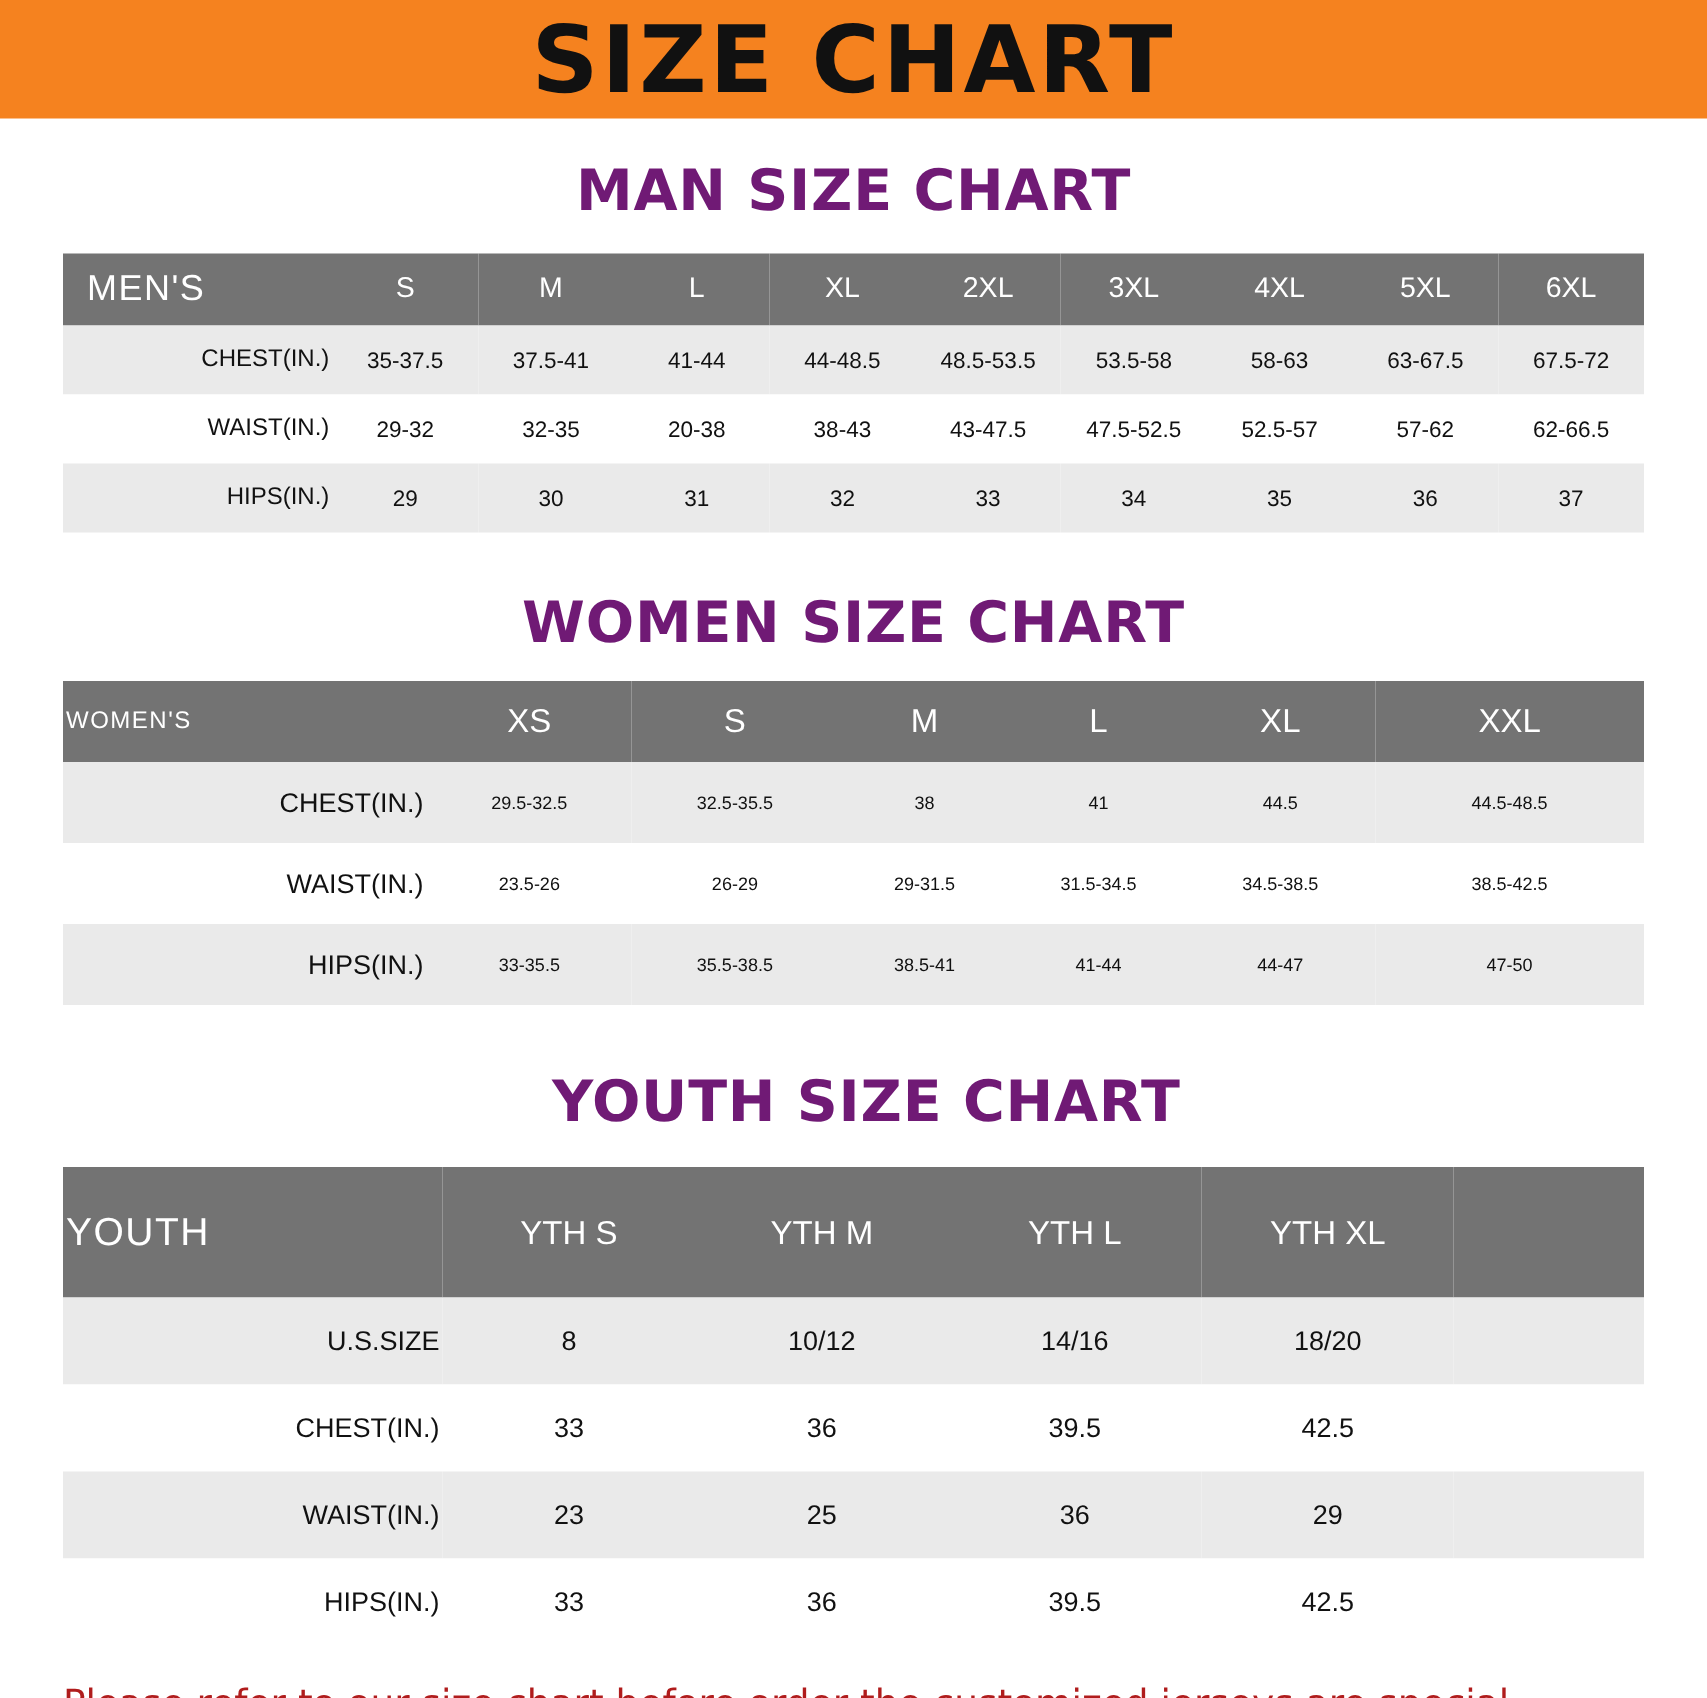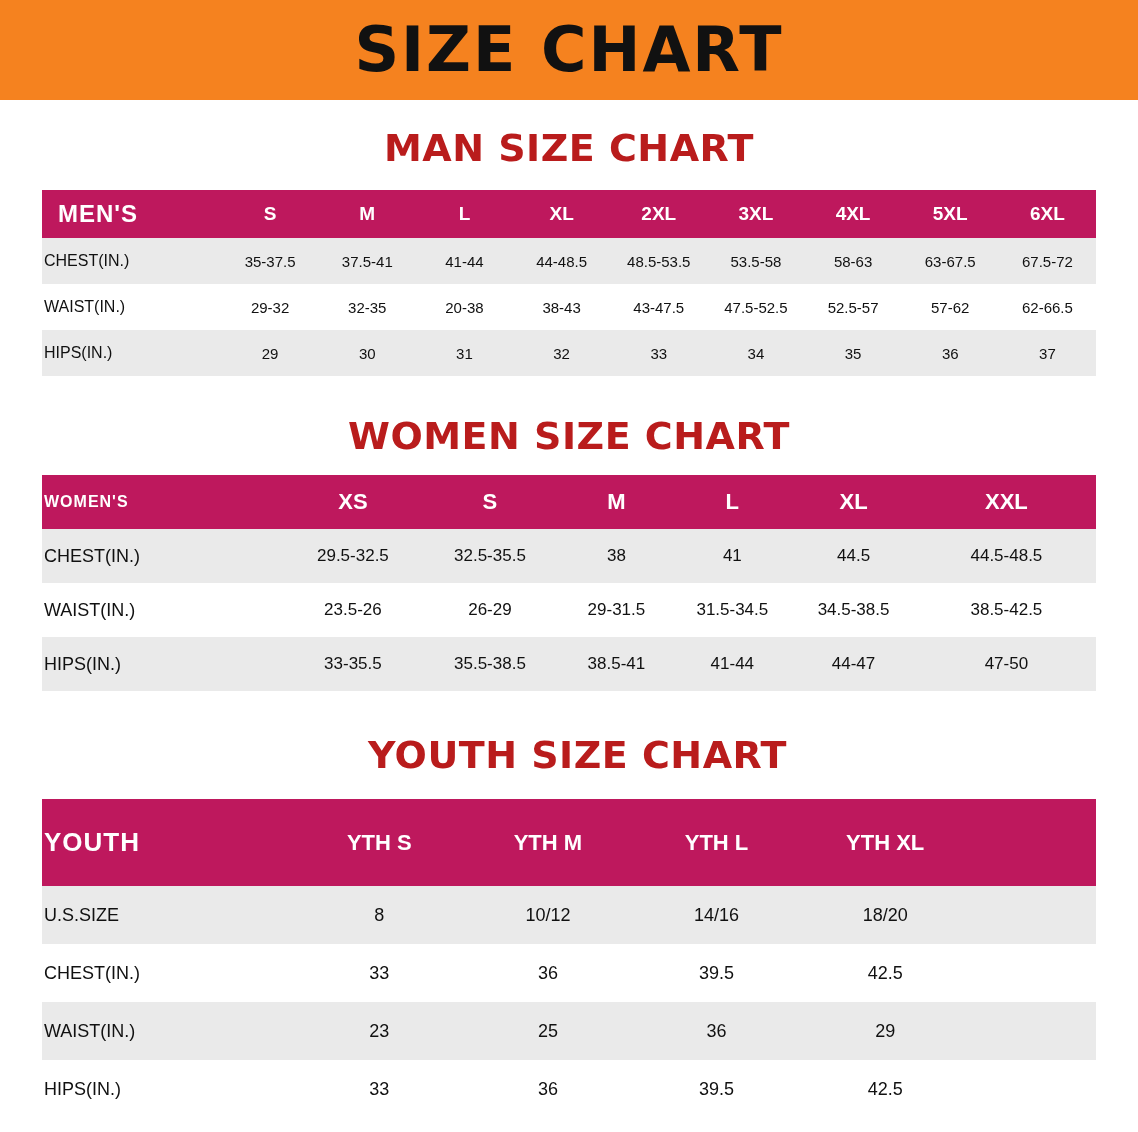--- a/index.html
+++ b/index.html
@@ -16,92 +16,92 @@
   }
   .page {
     position: relative;
     width: 1138px;
     height: 1132px;
     background: #ffffff;
   }
 
   
   .banner {
-    height: 100px;
+    height: 79px;
     background: #f5821f;
     display: flex;
     align-items: center;
     justify-content: center;
   }
   .banner-title {
     font-family: "DejaVu Sans", sans-serif;
     font-weight: bold;
     font-size: 62px;
     letter-spacing: 2px;
     color: #111111;
     line-height: 1;
   }
 
   
   .section-title {
     text-align: center;
     font-family: "DejaVu Sans", sans-serif;
     font-weight: bold;
     font-size: 38px;
-    color: #b91c1c;
+    color: #701a75;
     letter-spacing: 0.5px;
   }
   .st-man    { margin-top: 26px; margin-bottom: 20px; }
   .st-women  { margin-top: 38px; margin-bottom: 17px; }
   .st-youth  { margin-top: 42px; margin-bottom: 22px; margin-left: 17px; }
 
   
   .tbl-wrap {
     margin: 0 42px;
   }
   table.size {
     width: 100%;
     border-collapse: collapse;
     table-layout: fixed;
     font-family: "Liberation Sans", sans-serif;
   }
   table.size thead th {
-    background: #be185d;
+    background: #737373;
     color: #ffffff;
-    font-weight: bold;
+    font-weight: normal;
     padding: 10px 2px;
     text-align: center;
   }
   table.size thead th.first {
     text-align: left;
     padding-left: 16px;
     letter-spacing: 1px;
   }
   table.size tbody td {
     text-align: center;
     padding: 6px 2px;
     color: #111111;
   }
   table.size tbody td.first {
-    text-align: left;
+    text-align: right;
   }
 
   
   #men-table thead th { font-size: 19px; }
   #men-table thead th.first { font-size: 24px; }
   #men-table tbody td { font-size: 15px; }
   #men-table tbody td.first { font-size: 16px; }
   #men-table tbody tr.r-odd  td { background: #eaeaea; }
   #men-table tbody tr.r-even td { background: #ffffff; }
   #men-table tbody tr td { height: 34px; }
 
   
   #women-table thead th { font-size: 22px; }
   #women-table thead th.first { font-size: 16px; }
-  #women-table tbody td { font-size: 17px; }
+  #women-table tbody td { font-size: 12px; }
   #women-table tbody td.first { font-size: 18px; }
   #women-table thead th { padding: 14px 2px; }
   #women-table tbody tr td { height: 42px; }
   #women-table tbody tr.r-odd  td { background: #eaeaea; }
   #women-table tbody tr.r-even td { background: #ffffff; }
 
   
   #youth-table thead th { font-size: 22px; }
   #youth-table thead th.first { font-size: 26px; }
   #youth-table tbody td { font-size: 18px; }

